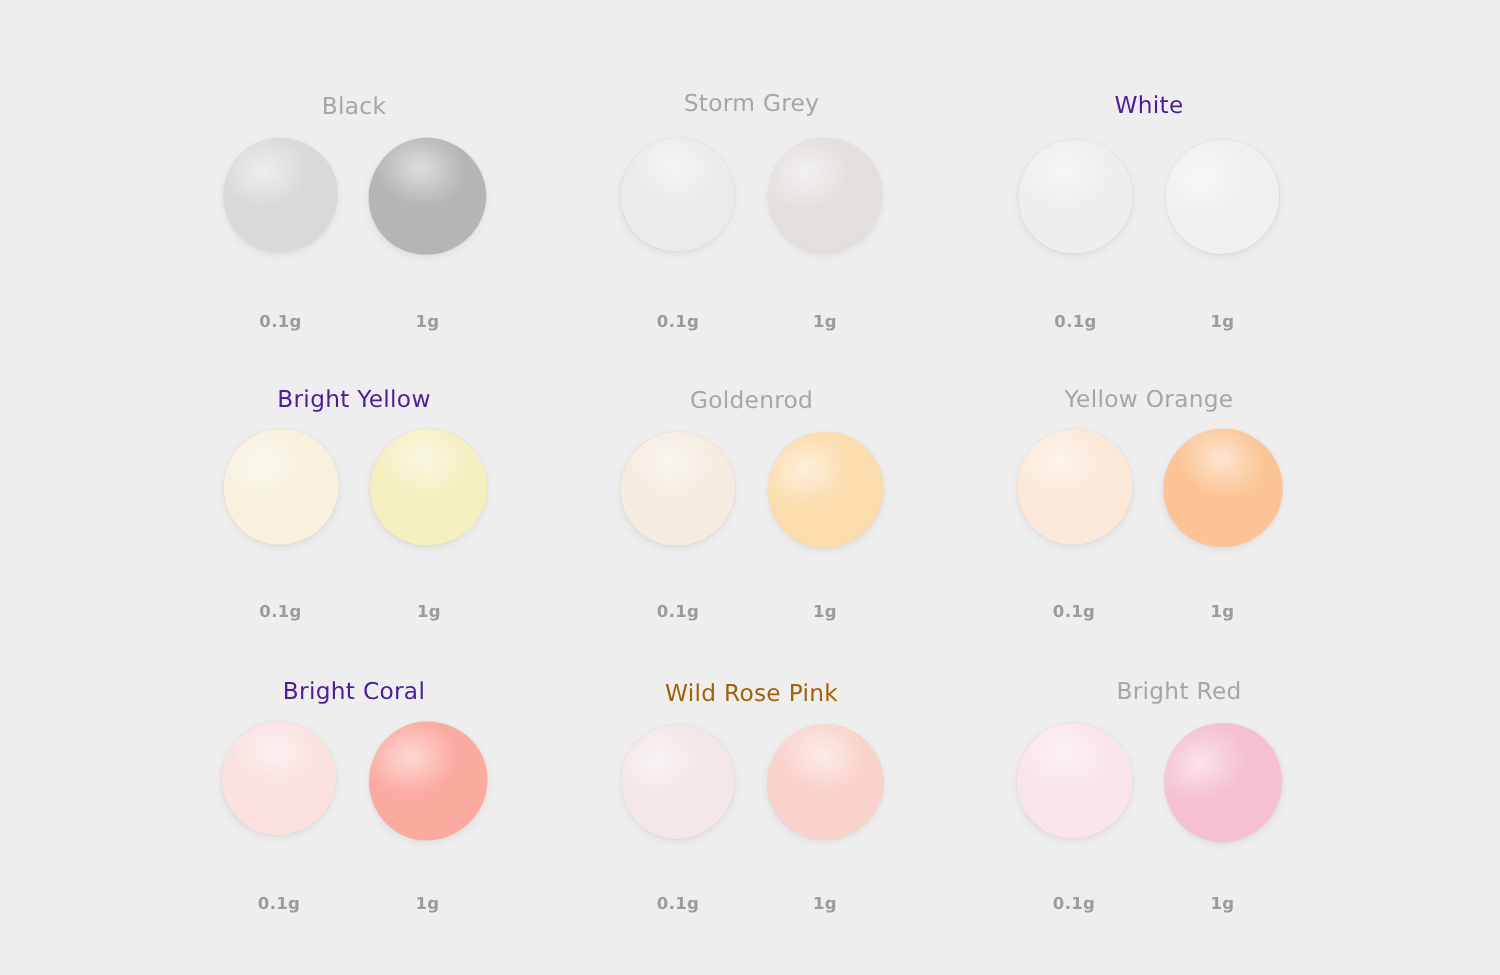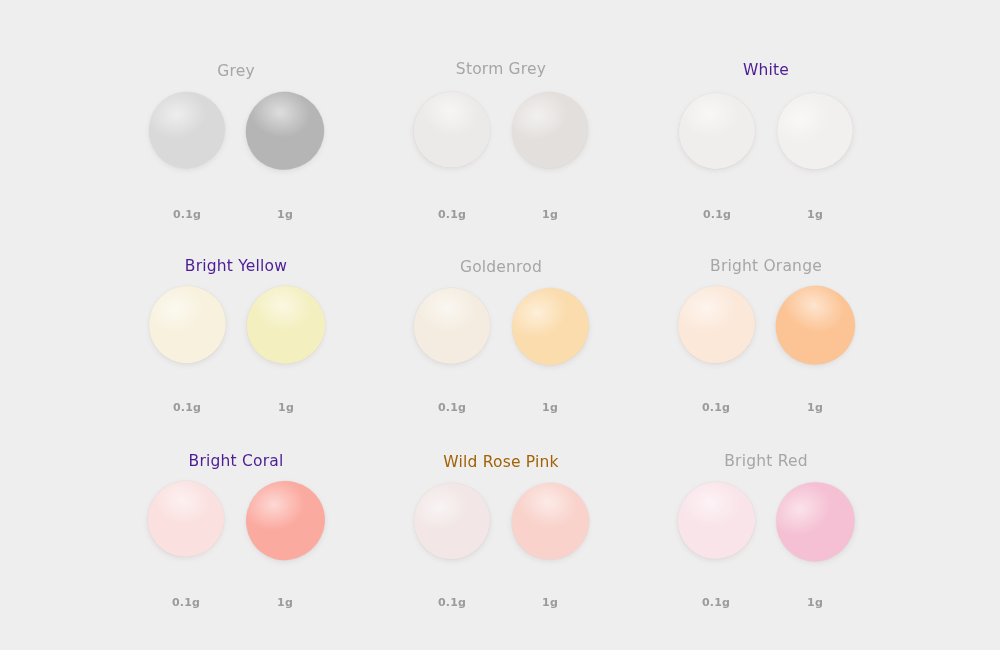--- a/index.html
+++ b/index.html
@@ -57,21 +57,21 @@
     font-weight:700;
     color:#9b9b9b;
     letter-spacing:.2px;
   }
 </style>
 </head>
 <body style="background: rgb(239, 238, 238);">
 
 <div id="grid">
     <div class="group" style="left: 150px; top: 62px; width: 172px;">
-      <div class="group-title" style="color: rgb(166, 166, 166);">Grey</div>
+      <div class="group-title" style="color: rgb(166, 166, 166);">Black</div>
       <div class="swatch-row">
         <div class="swatch-cell" style="left: -1px; top: 6px; width: 76px;">
           <div class="swatch" style="width: 76px; height: 76px; background: rgb(217, 217, 218); transform: rotate(-6deg); border-radius: 49% 51% 52% 48% / 51% 49%; box-shadow: rgba(140, 135, 130, 0.17) 0px 2px 5px, rgba(170, 165, 160, 0.1) 0px 0px 0px 0.5px;"></div>
           <div class="amount-label" style="top: 116px; color: rgb(155, 155, 155);">0.1g</div>
         </div>
         <div class="swatch-cell" style="left: 96px; top: 6px; width: 78px;">
           <div class="swatch" style="width: 78px; height: 78px; background: rgb(181, 181, 181); transform: rotate(14deg); border-radius: 49% 51% 52% 48% / 51% 49%; box-shadow: rgba(140, 135, 130, 0.17) 0px 2px 5px, rgba(170, 165, 160, 0.1) 0px 0px 0px 0.5px;"></div>
           <div class="amount-label" style="top: 116px; color: rgb(155, 155, 155);">1g</div>
         </div>
       </div>
@@ -122,21 +122,21 @@
           <div class="swatch" style="width: 76px; height: 76px; background: rgb(244, 236, 224); transform: rotate(12deg); border-radius: 49% 51% 52% 48% / 51% 49%; box-shadow: rgba(140, 135, 130, 0.17) 0px 2px 5px, rgba(170, 165, 160, 0.1) 0px 0px 0px 0.5px;"></div>
           <div class="amount-label" style="top: 113px; color: rgb(155, 155, 155);">0.1g</div>
         </div>
         <div class="swatch-cell" style="left: 96.5px; top: 6px; width: 77px;">
           <div class="swatch" style="width: 77px; height: 77px; background: rgb(251, 220, 173); transform: rotate(-16deg); border-radius: 49% 51% 52% 48% / 51% 49%; box-shadow: rgba(140, 135, 130, 0.17) 0px 2px 5px, rgba(170, 165, 160, 0.1) 0px 0px 0px 0.5px;"></div>
           <div class="amount-label" style="top: 113px; color: rgb(155, 155, 155);">1g</div>
         </div>
       </div>
     </div>
     <div class="group" style="left: 680px; top: 257px; width: 172px;">
-      <div class="group-title" style="color: rgb(166, 166, 166);">Bright Orange</div>
+      <div class="group-title" style="color: rgb(166, 166, 166);">Yellow Orange</div>
       <div class="swatch-row">
         <div class="swatch-cell" style="left: -2.5px; top: 5px; width: 77px;">
           <div class="swatch" style="width: 77px; height: 77px; background: rgb(251, 232, 217); transform: rotate(-4deg); border-radius: 49% 51% 52% 48% / 51% 49%; box-shadow: rgba(140, 135, 130, 0.17) 0px 2px 5px, rgba(170, 165, 160, 0.1) 0px 0px 0px 0.5px;"></div>
           <div class="amount-label" style="top: 115px; color: rgb(155, 155, 155);">0.1g</div>
         </div>
         <div class="swatch-cell" style="left: 95.5px; top: 5px; width: 79px;">
           <div class="swatch" style="width: 79px; height: 79px; background: rgb(252, 196, 149); transform: rotate(24deg); border-radius: 49% 51% 52% 48% / 51% 49%; box-shadow: rgba(140, 135, 130, 0.17) 0px 2px 5px, rgba(170, 165, 160, 0.1) 0px 0px 0px 0.5px;"></div>
           <div class="amount-label" style="top: 115px; color: rgb(155, 155, 155);">1g</div>
         </div>
       </div>
@@ -161,21 +161,21 @@
           <div class="swatch" style="width: 76px; height: 76px; background: rgb(242, 230, 230); transform: rotate(-14deg); border-radius: 49% 51% 52% 48% / 51% 49%; box-shadow: rgba(140, 135, 130, 0.17) 0px 2px 5px, rgba(170, 165, 160, 0.1) 0px 0px 0px 0.5px;"></div>
           <div class="amount-label" style="top: 113px; color: rgb(155, 155, 155);">0.1g</div>
         </div>
         <div class="swatch-cell" style="left: 96.5px; top: 6px; width: 77px;">
           <div class="swatch" style="width: 77px; height: 77px; background: rgb(249, 210, 203); transform: rotate(20deg); border-radius: 49% 51% 52% 48% / 51% 49%; box-shadow: rgba(140, 135, 130, 0.17) 0px 2px 5px, rgba(170, 165, 160, 0.1) 0px 0px 0px 0.5px;"></div>
           <div class="amount-label" style="top: 113px; color: rgb(155, 155, 155);">1g</div>
         </div>
       </div>
     </div>
     <div class="group" style="left: 680px; top: 452px; width: 172px;">
-      <div class="group-title" style="color: rgb(166, 166, 166);">Bright Red</div>
+      <div class="group-title" style="color: rgb(166, 166, 166); margin-left: 20px;">Bright Red</div>
       <div class="swatch-row">
         <div class="swatch-cell" style="left: -2.5px; top: 6px; width: 77px;">
           <div class="swatch" style="width: 77px; height: 77px; background: rgb(249, 228, 234); transform: rotate(8deg); border-radius: 49% 51% 52% 48% / 51% 49%; box-shadow: rgba(140, 135, 130, 0.17) 0px 2px 5px, rgba(170, 165, 160, 0.1) 0px 0px 0px 0.5px;"></div>
           <div class="amount-label" style="top: 114px; color: rgb(155, 155, 155);">0.1g</div>
         </div>
         <div class="swatch-cell" style="left: 95.5px; top: 6px; width: 79px;">
           <div class="swatch" style="width: 79px; height: 79px; background: rgb(245, 192, 211); transform: rotate(-22deg); border-radius: 49% 51% 52% 48% / 51% 49%; box-shadow: rgba(140, 135, 130, 0.17) 0px 2px 5px, rgba(170, 165, 160, 0.1) 0px 0px 0px 0.5px;"></div>
           <div class="amount-label" style="top: 114px; color: rgb(155, 155, 155);">1g</div>
         </div>
       </div>

